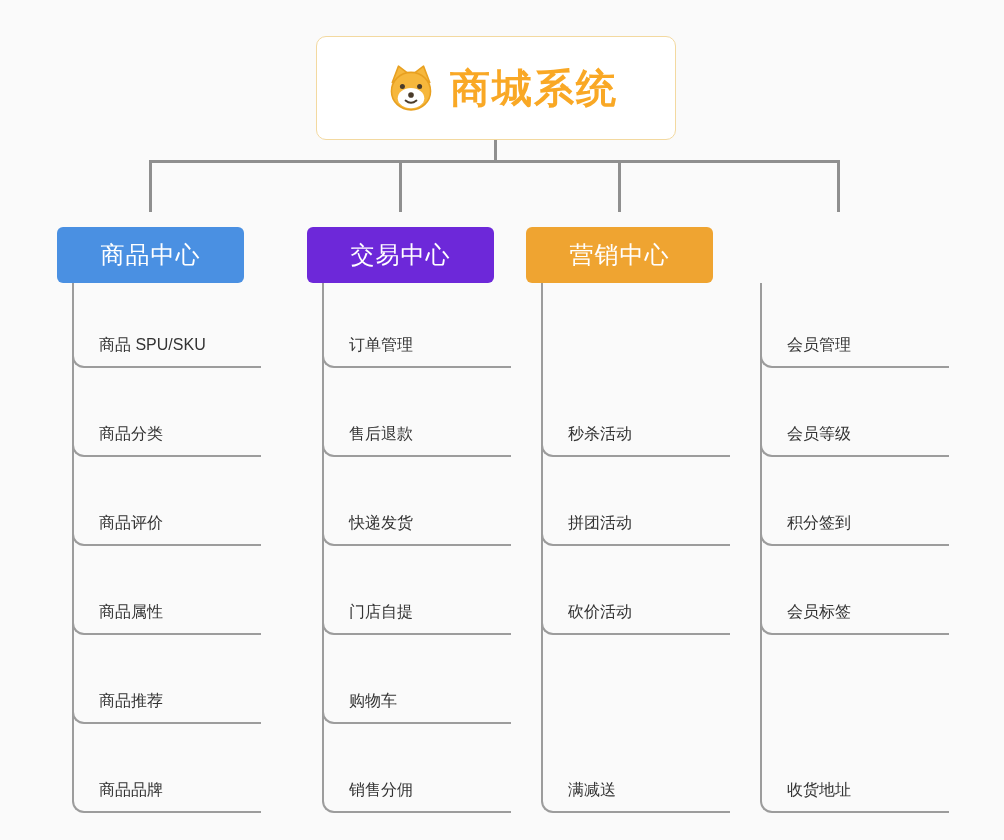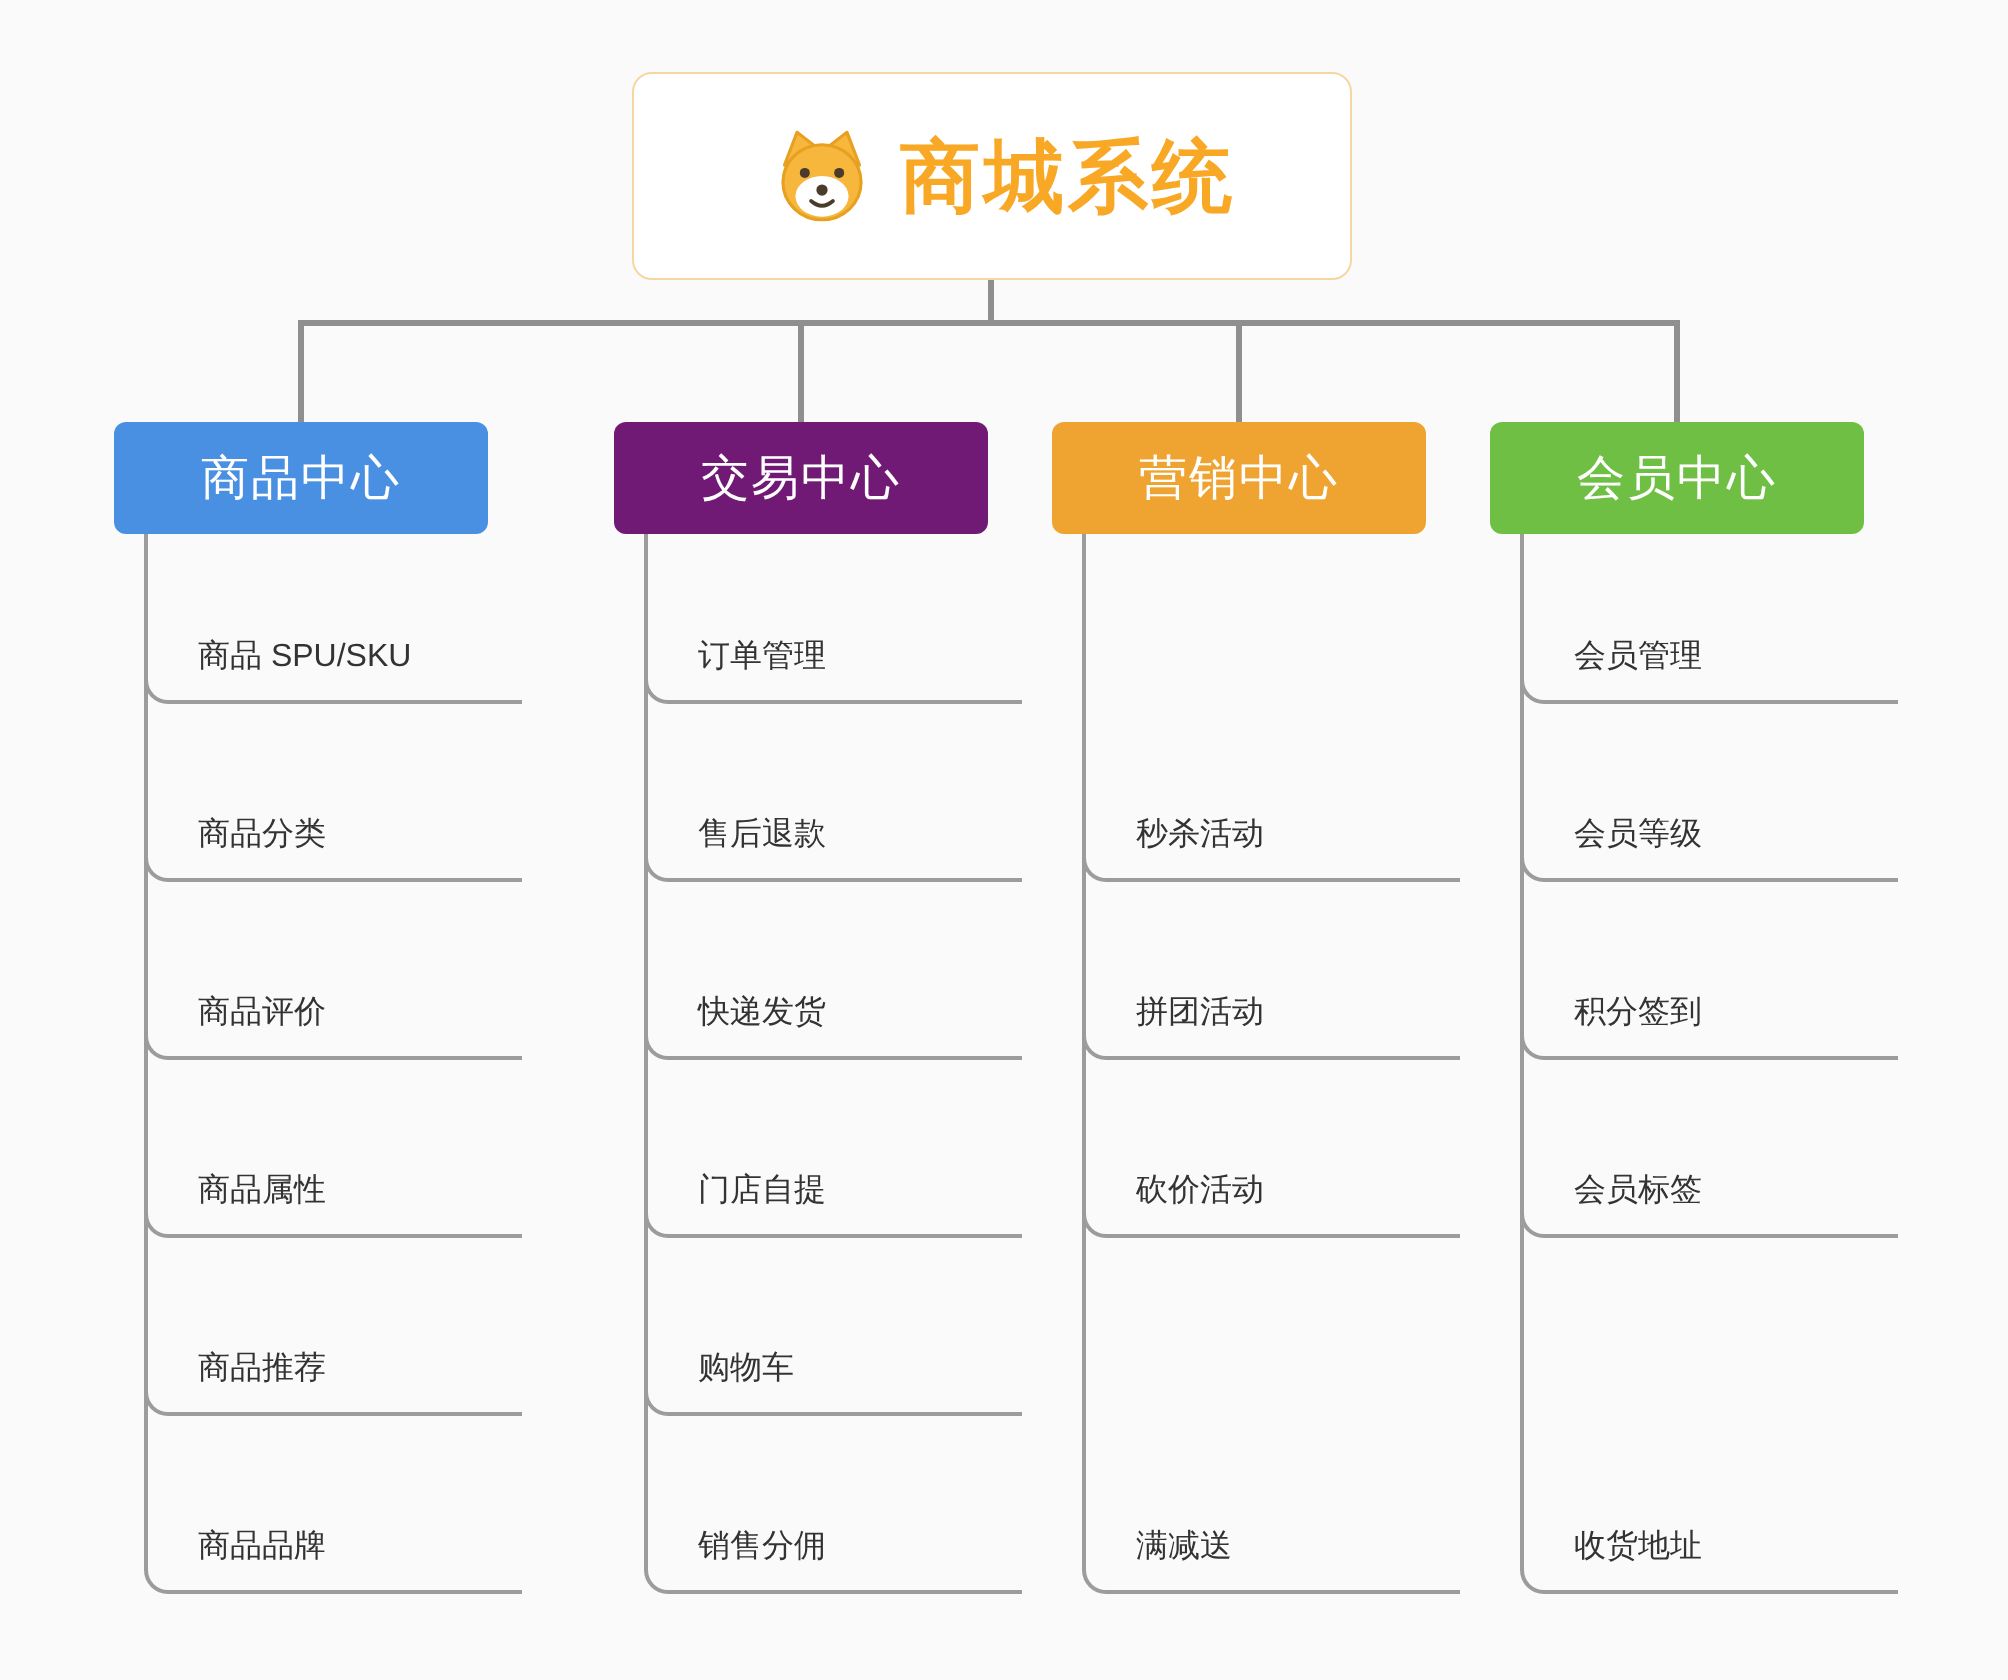--- a/index.html
+++ b/index.html
@@ -21,28 +21,28 @@
     position:absolute;left:316px;top:36px;width:360px;height:104px;
     background:#ffffff;border:1px solid #f3d9a0;border-radius:10px;
     box-sizing:border-box;
     display:flex;align-items:center;justify-content:center;gap:14px;padding-left:12px;
   }
   .root-title{
     font-size:40px;font-weight:bold;color:#f9a825;letter-spacing:2px;
   }
   .root-icon{width:50px;height:50px;flex:0 0 auto;}
   
-  .branch{position:absolute;top:0;width:250px;height:616px;}
+  .branch{position:absolute;top:16px;width:250px;height:616px;}
   .bx0{left:57px}.bx1{left:307px}.bx2{left:526px}.bx3{left:745px}
   .bnode{
     position:absolute;left:0;top:211px;width:187px;height:56px;
     border-radius:6px;display:flex;align-items:center;justify-content:center;
     color:#ffffff;font-size:24px;letter-spacing:1px;
   }
-  .c0{background:#4a90e2}.c1{background:#701a75}.c2{background:#efa431}.c3{background:#6fbf45}
+  .c0{background:#4a90e2}.c1{background:#6d28d9}.c2{background:#efa431}.c3{background:#6fbf45}
   .spine{position:absolute;left:15px;top:267px;width:2px;height:516px;background:#9c9c9c;}
   
   .child{
     position:absolute;left:28px;
     min-width:150px;display:inline-block;white-space:nowrap;
     padding:0 12px 8px 14px;line-height:26px;font-size:16px;color:#333333;
     border-bottom:2px solid #9c9c9c;box-sizing:content-box;
   }
   .child::before{
     content:"";position:absolute;left:-13px;bottom:-2px;width:13px;height:24px;
@@ -108,23 +108,20 @@
       <span>营销中心</span>
     </div>
     <div class="spine"></div>
     <div class="child t1"><span>秒杀活动</span></div>
     <div class="child t2"><span>拼团活动</span></div>
     <div class="child t3"><span>砍价活动</span></div>
     <div class="child t5"><span>满减送</span></div>
   </div>
 
   <div class="branch bx3">
-    <div class="bnode c3">
-      <span>会员中心</span>
-    </div>
     <div class="spine"></div>
     <div class="child t0"><span>会员管理</span></div>
     <div class="child t1"><span>会员等级</span></div>
     <div class="child t2"><span>积分签到</span></div>
     <div class="child t3"><span>会员标签</span></div>
     <div class="child t5"><span>收货地址</span></div>
   </div>
 
 </div>
 

